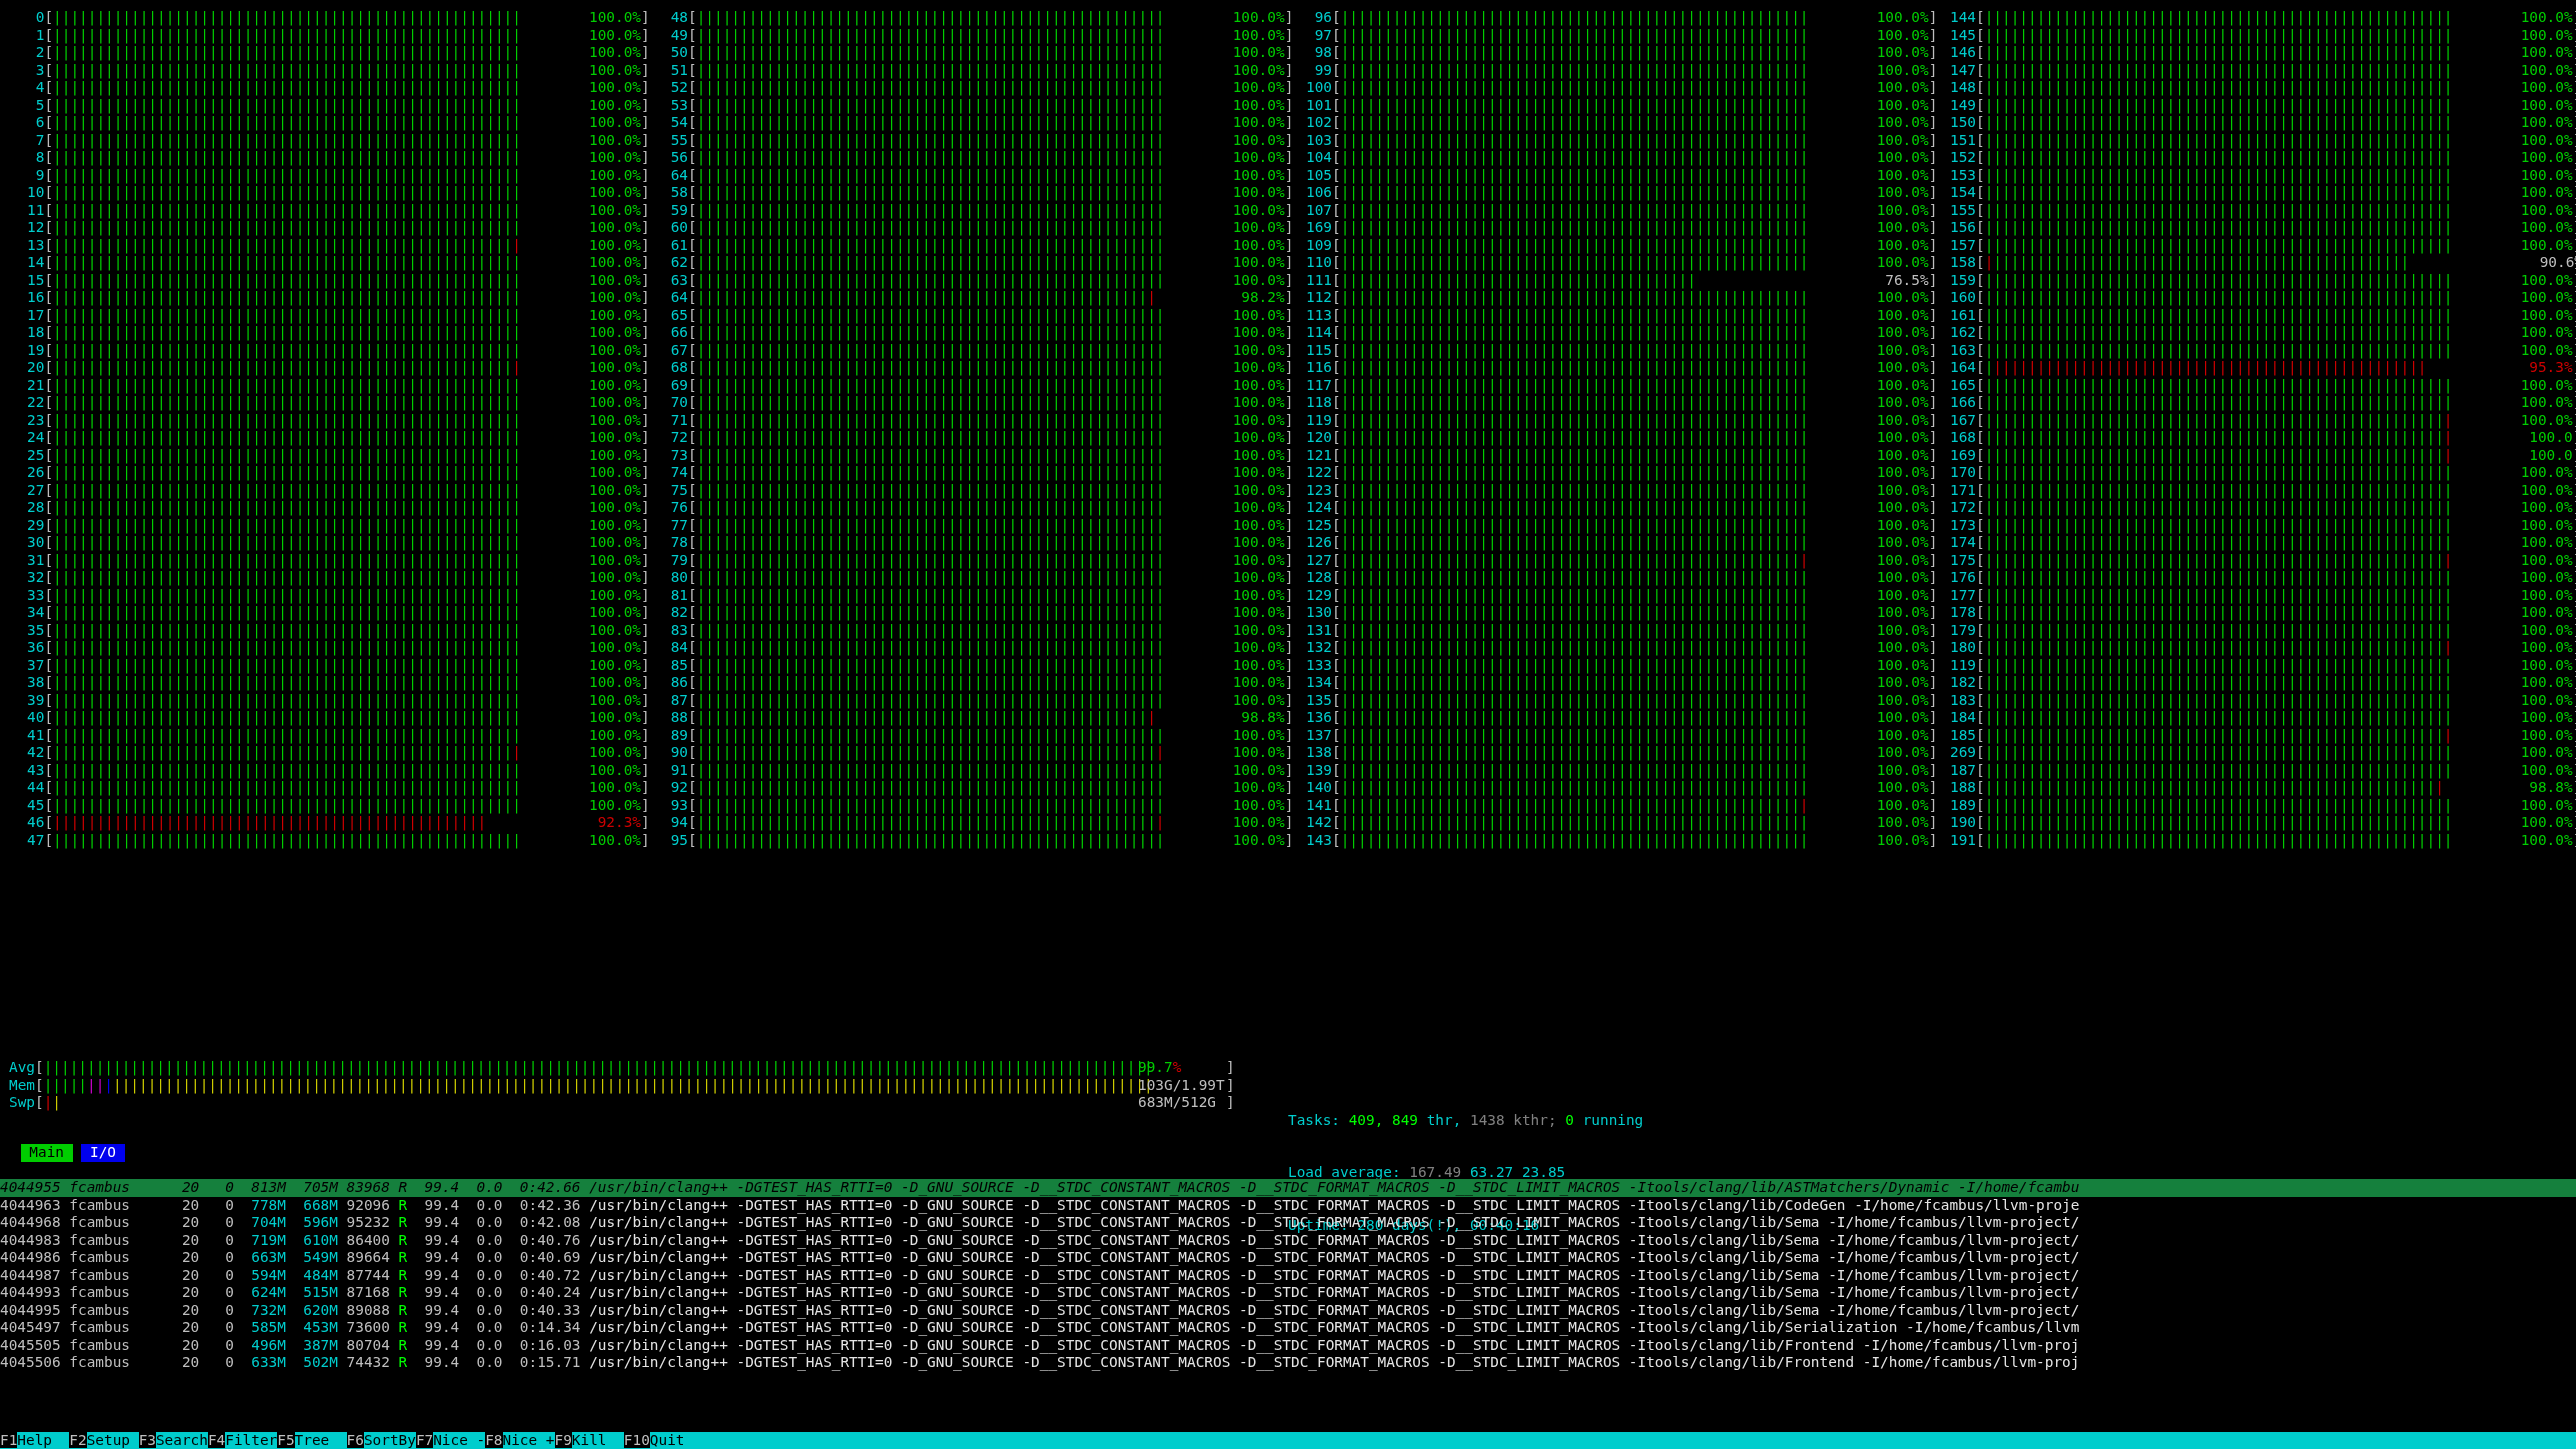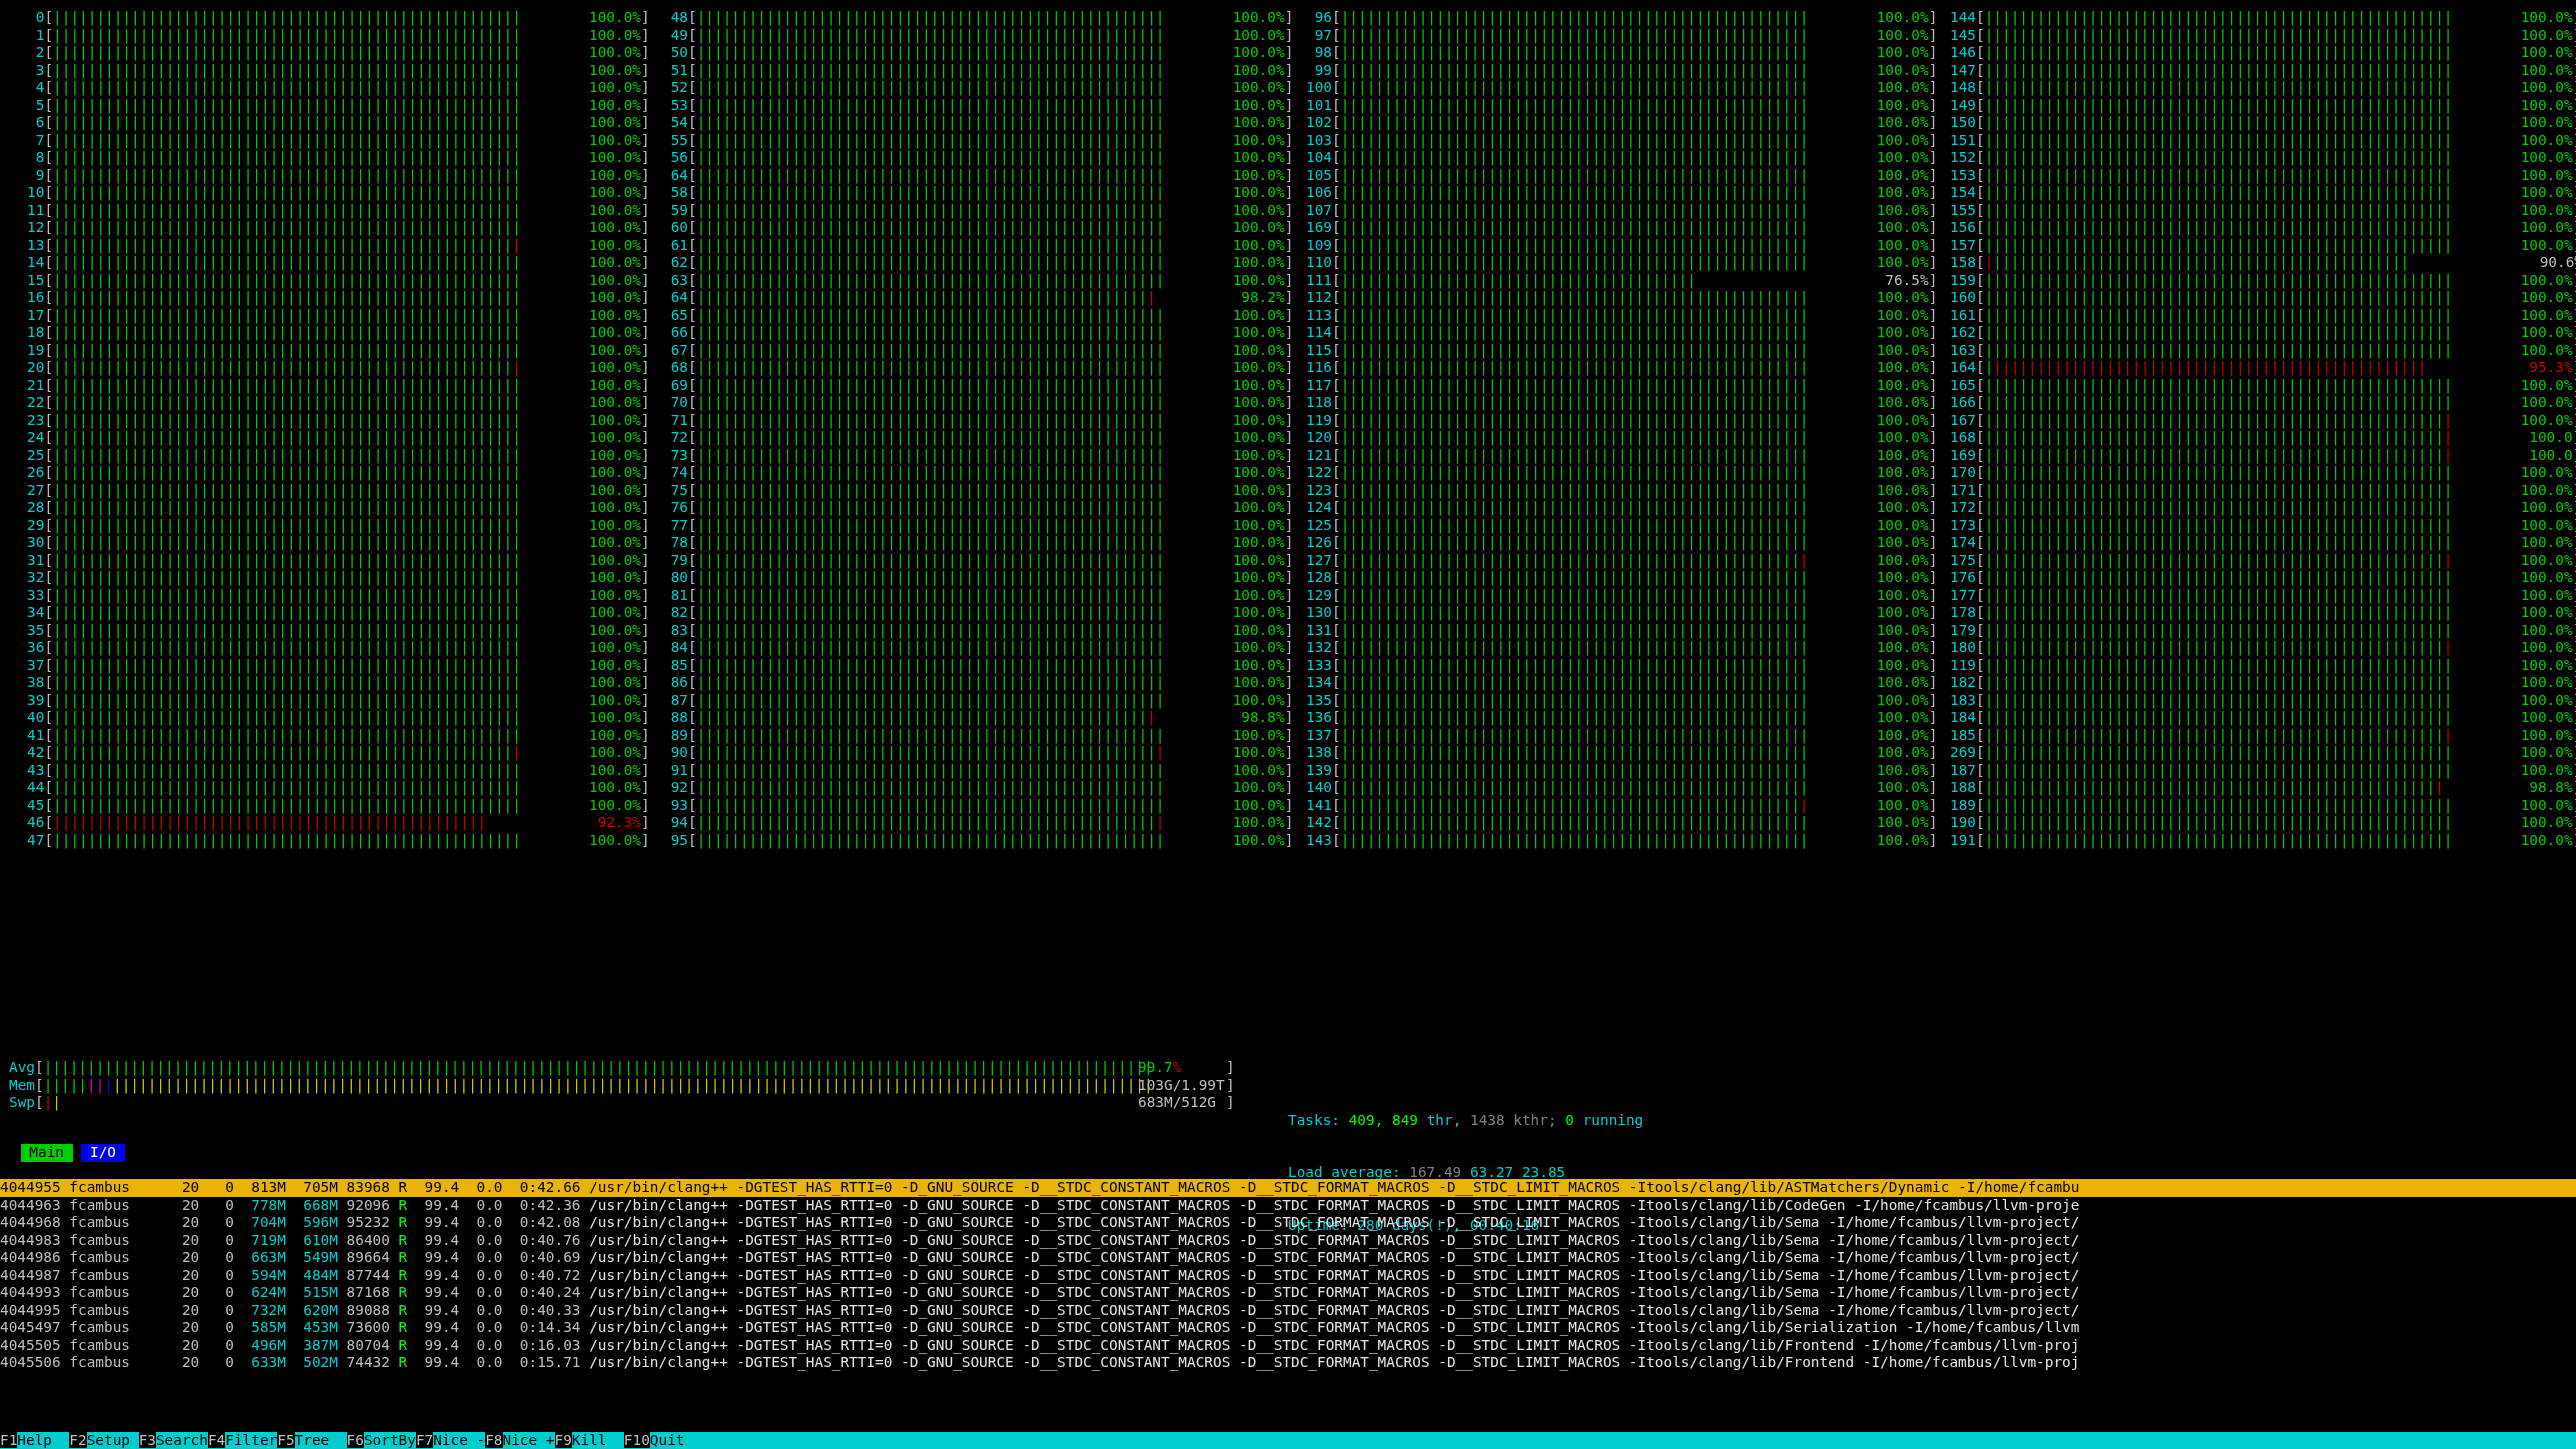--- a/index.html
+++ b/index.html
@@ -43,21 +43,21 @@
   
   #tabs{position:absolute;left:0;top:1144px;height:17.5px;white-space:pre;}
   .tab{display:inline-block;}
   .tab-main{background:#00cd00;color:#000;}
   .tab-io{background:#0000ee;color:#fff;}
   #thead{position:absolute;left:0;top:1162px;width:2576px;height:17.5px;
           background:#00cd00;color:#000;white-space:pre;}
   #thead .sortcol{background:#00cdcd;color:#000;}
   #rows{position:absolute;left:0;top:1179px;width:2576px;}
   .prow{height:17.5px;white-space:pre;overflow:hidden;}
-  .prow.sel{background:#eab308;}
+  .prow.sel{background:#15803d;font-style:italic;}
   .prow.sel span{color:#000 !important;}
 
   #fkeys{position:absolute;left:0;top:1432px;width:2576px;height:17.5px;
          background:#00cdcd;white-space:pre;color:#000;}
   #fkeys .fk{background:#000;color:#bfbfbf;}
   #fkeys .fl{background:#00cdcd;color:#000;}
 </style>
 </head>
 <body>
 

